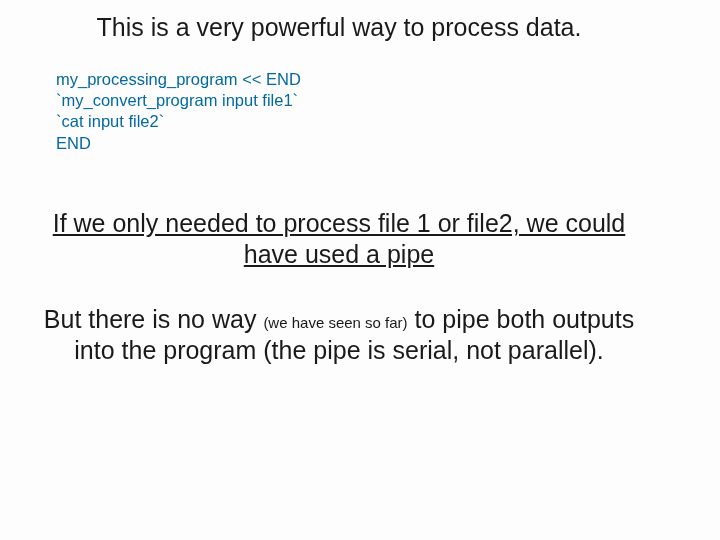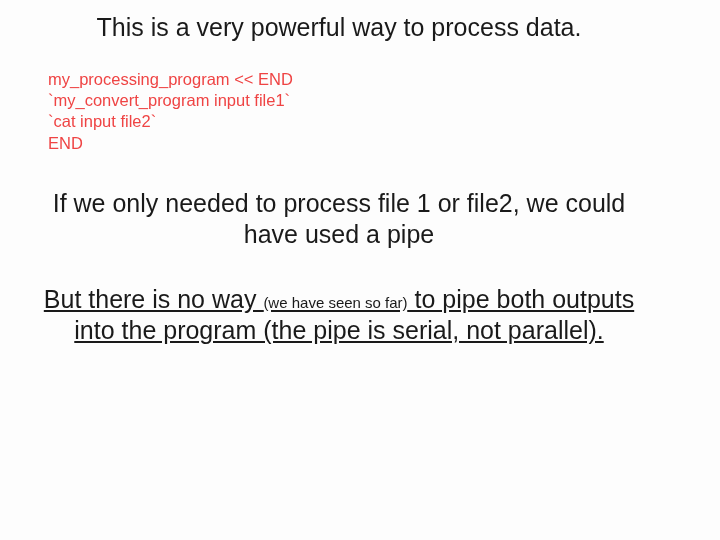--- a/index.html
+++ b/index.html
@@ -24,38 +24,38 @@
     text-align: center;
     margin: 4px 0 26px 0;
     line-height: 1.25;
   }
   .heading.first {
     margin-top: 0;
     padding-left: 30px;
     padding-right: 30px;
   }
   .heading.mid {
-    margin-top: 34px;
+    margin-top: 54px;
     margin-bottom: 30px;
+    text-decoration: underline;
   }
   .heading.last {
     margin-top: 34px;
     margin-bottom: 0;
-    text-decoration: underline;
   }
   .small-note {
     font-size: 15px;
   }
   .code {
     font-family: Arial, Helvetica, sans-serif;
     font-size: 16.5px;
     line-height: 1.28;
     white-space: pre;
-    margin: 0 0 0 12px;
-    color: #ef4444;
+    margin: 0 0 0 20px;
+    color: #0369a1;
   }
 </style>
 </head>
 <body>
 
 <div class="slide">
 
   <div class="heading first">This is a very powerful way to process data.</div>
 
   <div class="code">my_processing_program &lt;&lt; END

